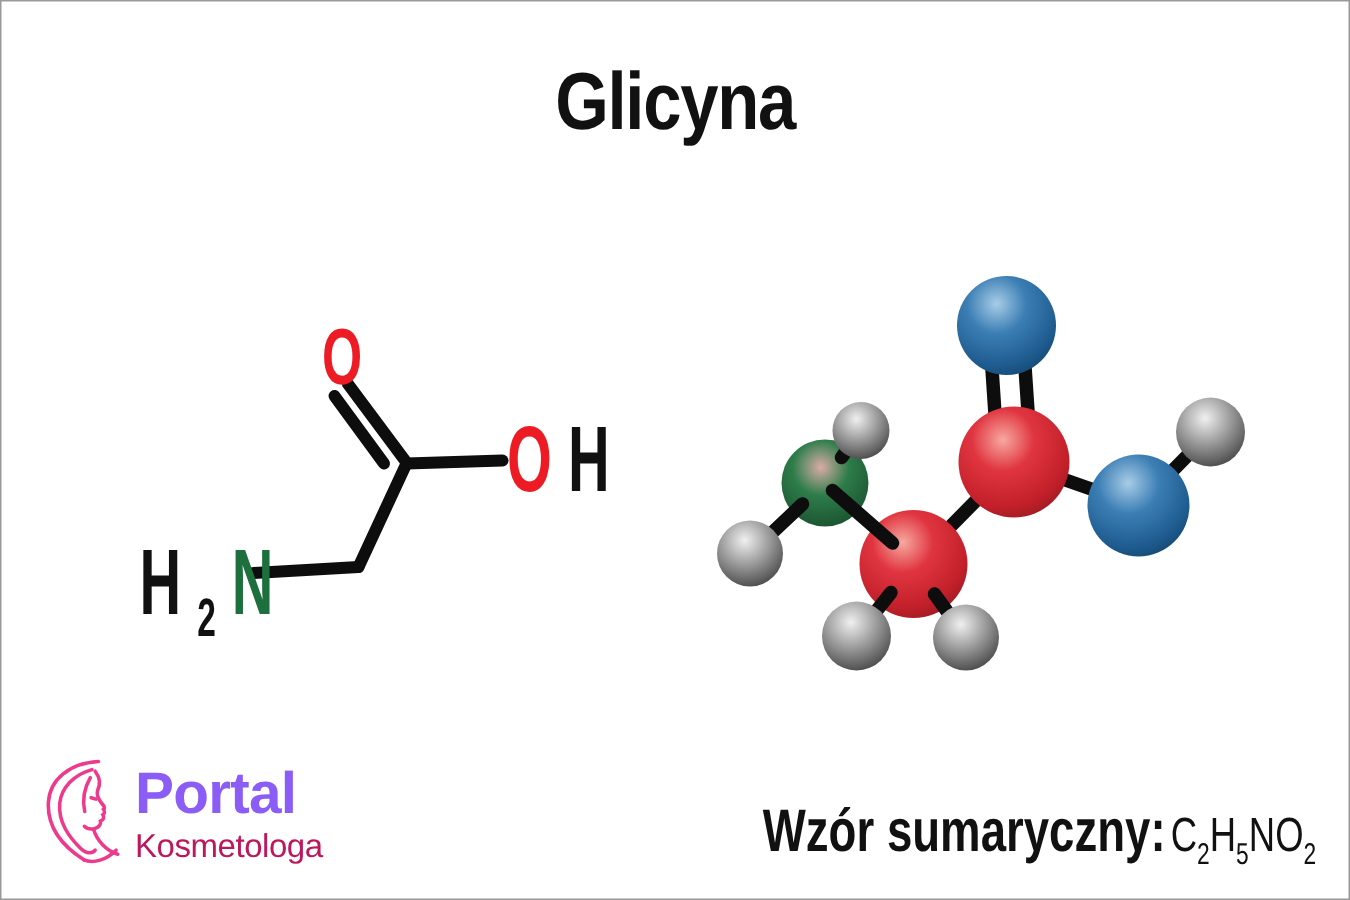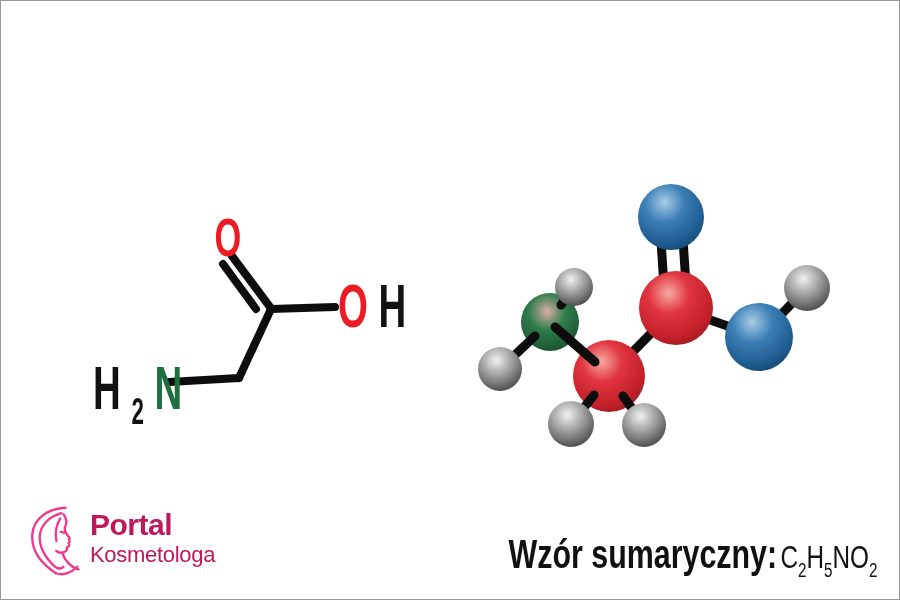--- a/index.html
+++ b/index.html
@@ -13,37 +13,40 @@
     display:inline-block;margin:0;font-size:54px;font-weight:bold;color:#111;
     letter-spacing:-1px;transform:scaleX(0.85);transform-origin:center;
     font-family:"Liberation Sans","DejaVu Sans",sans-serif;
   }
   #art{position:absolute;left:0;top:0;width:900px;height:600px;}
 
   
   .logo{position:absolute;left:27px;top:503px;display:flex;align-items:flex-start;}
   .logo-icon{width:58px;height:74px;}
   .logo-text{margin-left:4px;margin-top:6px;line-height:1;}
-  .brand-name{font-size:30px;font-weight:bold;color:#be185d;letter-spacing:-0.5px;line-height:1;}
+  .brand-name{font-size:39px;font-weight:bold;color:#8b5cf6;letter-spacing:-0.5px;line-height:1;}
   .brand-sub{font-size:22px;font-weight:normal;color:#be185d;letter-spacing:-0.3px;margin-top:4px;line-height:1;}
 
   
   .formula-line{
     position:absolute;right:22px;bottom:22px;white-space:nowrap;
     transform:scaleX(0.76);transform-origin:right bottom;color:#111;
   }
   .formula-label{font-size:40px;font-weight:bold;vertical-align:baseline;}
   .formula-val{font-size:32px;font-weight:normal;}
   .formula-sub{font-size:20px;font-weight:normal;position:relative;top:9px;}
 </style>
 </head>
 <body>
 
 <div class="canvas">
 
+  <div class="title-wrap">
+    <h1 class="title">Glicyna</h1>
+  </div>
 
   <svg id="art" viewBox="0 0 900 600">
     <defs>
       <radialGradient id="grad-red" cx="0.4" cy="0.3" r="0.8">
         <stop offset="0%" stop-color="#f7a9a0"></stop>
         <stop offset="35%" stop-color="#e03540"></stop>
         <stop offset="75%" stop-color="#c3202a"></stop>
         <stop offset="100%" stop-color="#941a20"></stop>
       </radialGradient>
       <radialGradient id="grad-blue" cx="0.4" cy="0.28" r="0.85">

